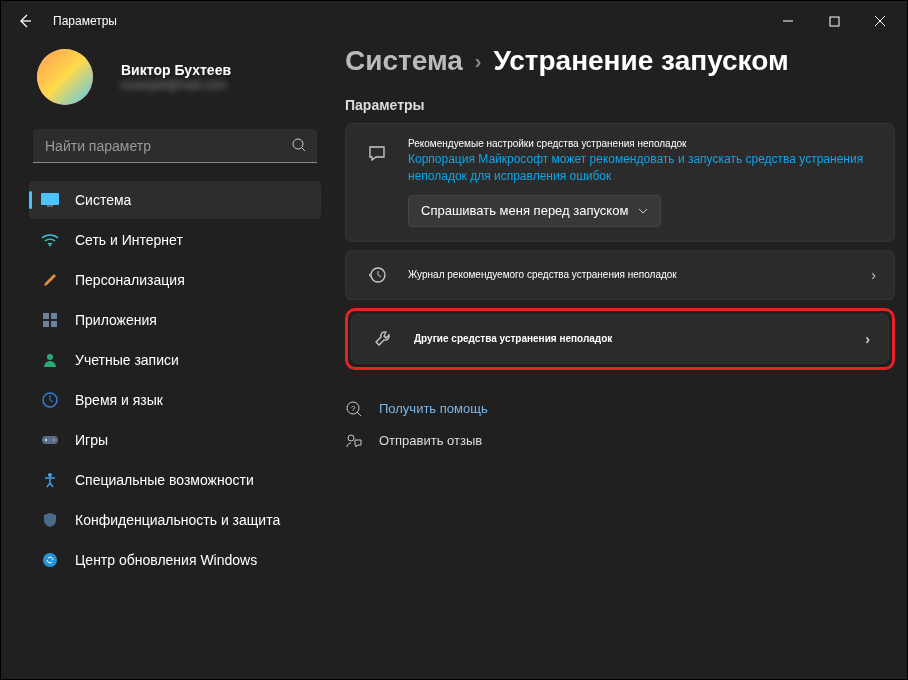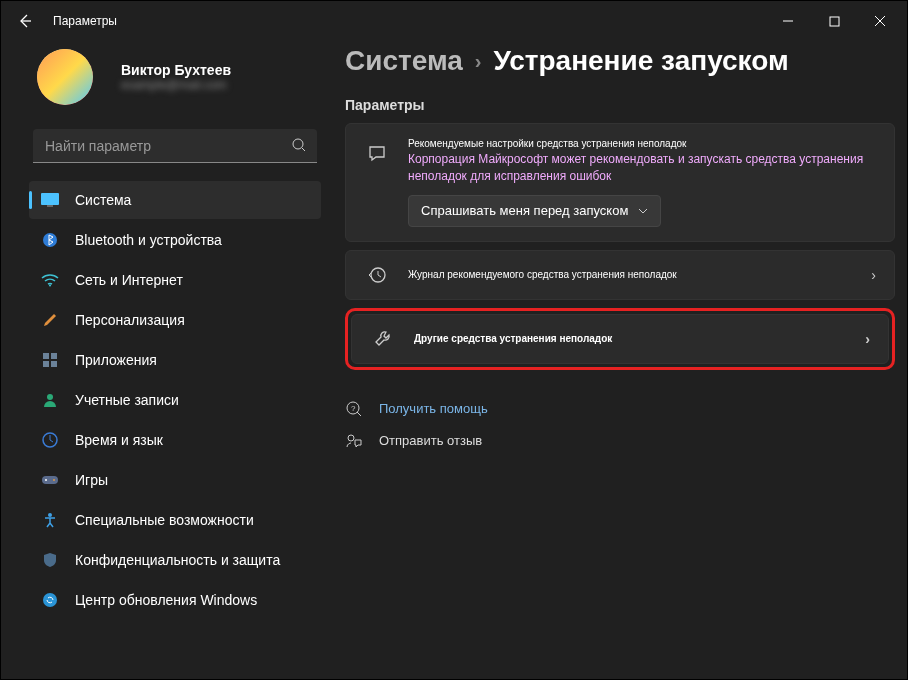--- a/index.html
+++ b/index.html
@@ -28,21 +28,21 @@
 .nav-ico { width:18px; height:18px; display:flex; align-items:center; justify-content:center; font-size:14px; }
 .main { flex:1; padding-left:24px; display:flex; flex-direction:column; }
 .breadcrumb { display:flex; align-items:center; gap:12px; color:#fff; font-size:28px; font-weight:600; padding:4px 0 12px 0; }
 .bc-parent { color:#bbb; cursor:pointer; }
 .bc-sep { color:#888; font-size:20px; }
 .section-label { color:#ddd; font-size:14px; font-weight:600; margin:8px 0 10px 0; }
 .card { background:#2b2b2b; border:1px solid #333; border-radius:6px; display:flex; align-items:center; padding:14px 18px; gap:18px; margin-bottom:8px; cursor:pointer; }
 .card-ico { width:26px; color:#ddd; display:flex; align-items:center; justify-content:center; }
 .card-body { flex:1; }
 .card-title { color:#fff; font-size:10px; }
-.card-sub { color:#f0abfc; font-size:12px; margin-top:2px; line-height:1.4; }
+.card-sub { color:#0ea5e9; font-size:12px; margin-top:2px; line-height:1.4; }
 .card-chevron { color:#ccc; font-size:14px; }
 .dropdown { display:inline-flex; align-items:center; height:32px; background:#383838; border:1px solid #454545; border-radius:4px; padding:0 12px; margin-top:10px; color:#fff; font-size:13px; gap:10px; cursor:pointer;justify-content:center; }
 .card.top { align-items:flex-start; cursor:default; }
 .card.top .card-ico{margin-top:6px;}
 .highlight { border:3px solid #e62222; border-radius:10px; padding:3px; margin-bottom:8px;font-weight:bold; }
 .highlight .card { margin:0; }
 .helper-links { margin-top:22px; display:flex; flex-direction:column; gap:14px; }
 .helper { display:flex; align-items:center; gap:14px; font-size:13px; }
 .helper a { color:#7bb6e8; text-decoration:none; }
 .helper span.txt{ color:#ddd; }
@@ -107,29 +107,20 @@
           <span class="nav-ico">
               <svg width="18" height="14">
                 <rect x="0" y="0" width="18" height="12" rx="1" fill="#4cc2ff"></rect>
                 <rect x="6" y="12" width="6" height="2" fill="#666"></rect>
               </svg>
             </span>
           <span>Система</span>
         </div>
         <div class="nav-item">
           <span class="nav-ico">
-              <svg width="14" height="16" viewBox="0 0 14 16">
-                <circle cx="7" cy="8" r="7" fill="#2e7cd6"></circle>
-                <path d="M6 3v10l4-3-4-2 4-3-4-2z" stroke="#fff" fill="none" stroke-width="1"></path>
-              </svg>
-            </span>
-          <span>Bluetooth и устройства</span>
-        </div>
-        <div class="nav-item">
-          <span class="nav-ico">
               <svg width="18" height="14" viewBox="0 0 18 14">
                 <path d="M1 5a12 12 0 0116 0M4 8a8 8 0 0110 0M7 11a4 4 0 014 0" stroke="#3ec1d3" fill="none" stroke-width="1.5"></path>
                 <circle cx="9" cy="12.5" r="1" fill="#3ec1d3"></circle>
               </svg>
             </span>
           <span>Сеть и Интернет</span>
         </div>
         <div class="nav-item">
           <span class="nav-ico">
               <svg width="16" height="16" viewBox="0 0 16 16">

